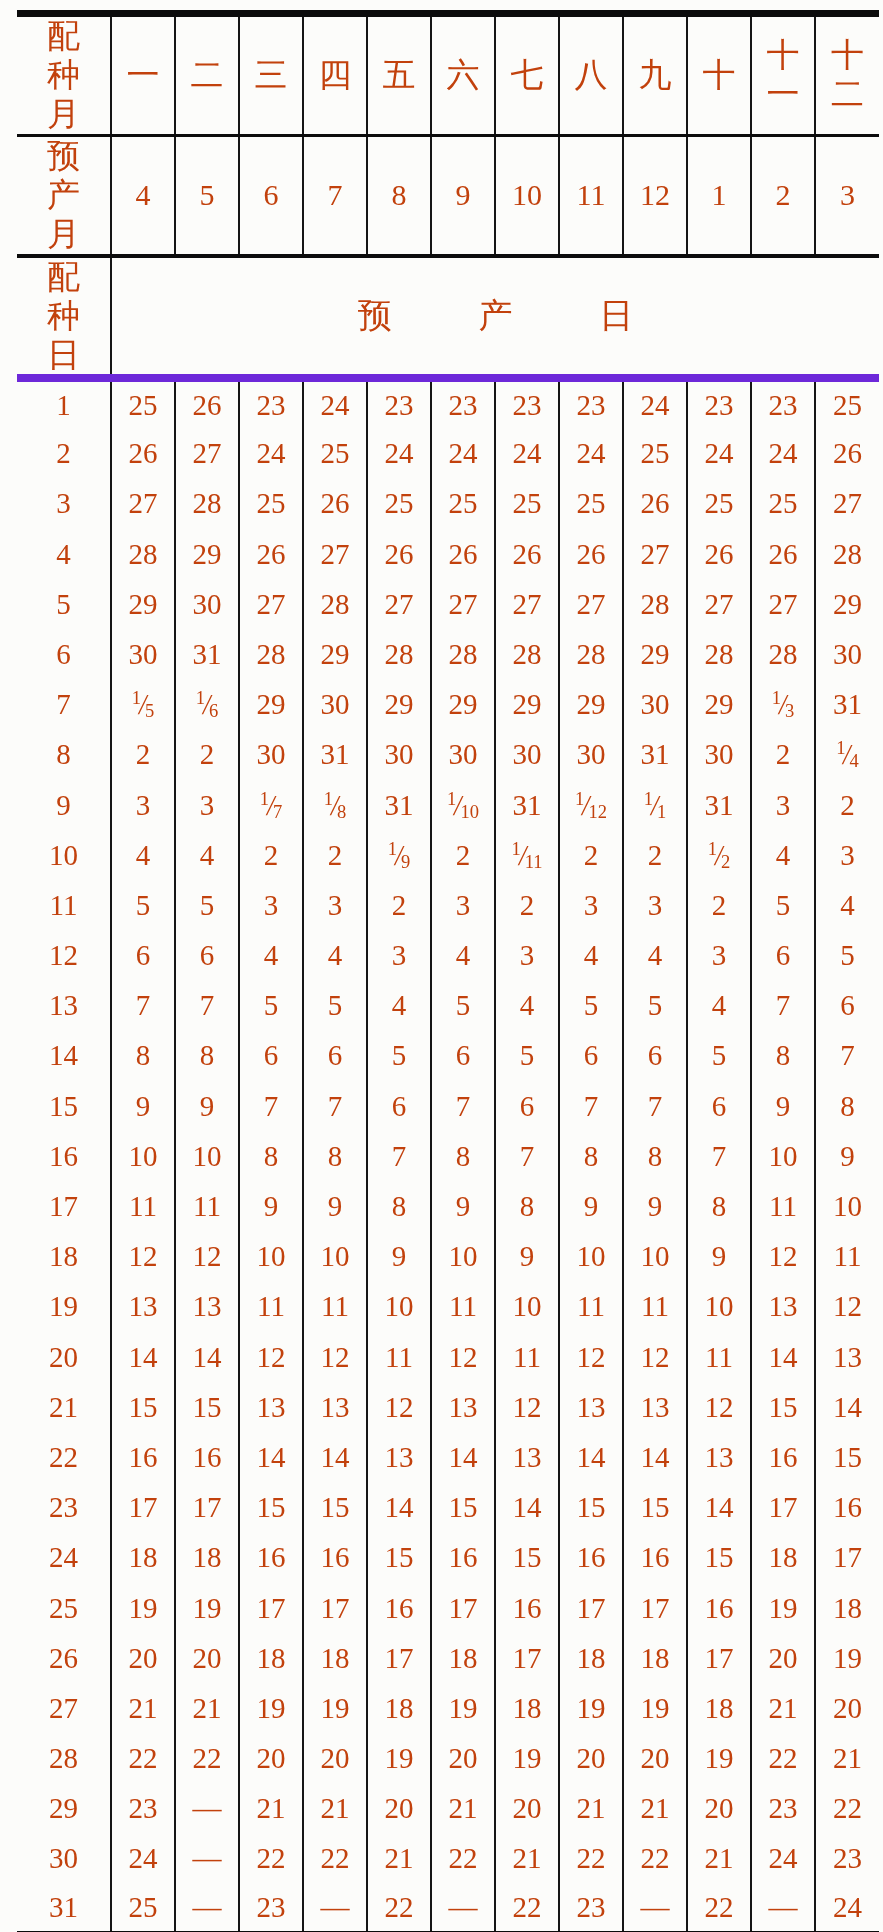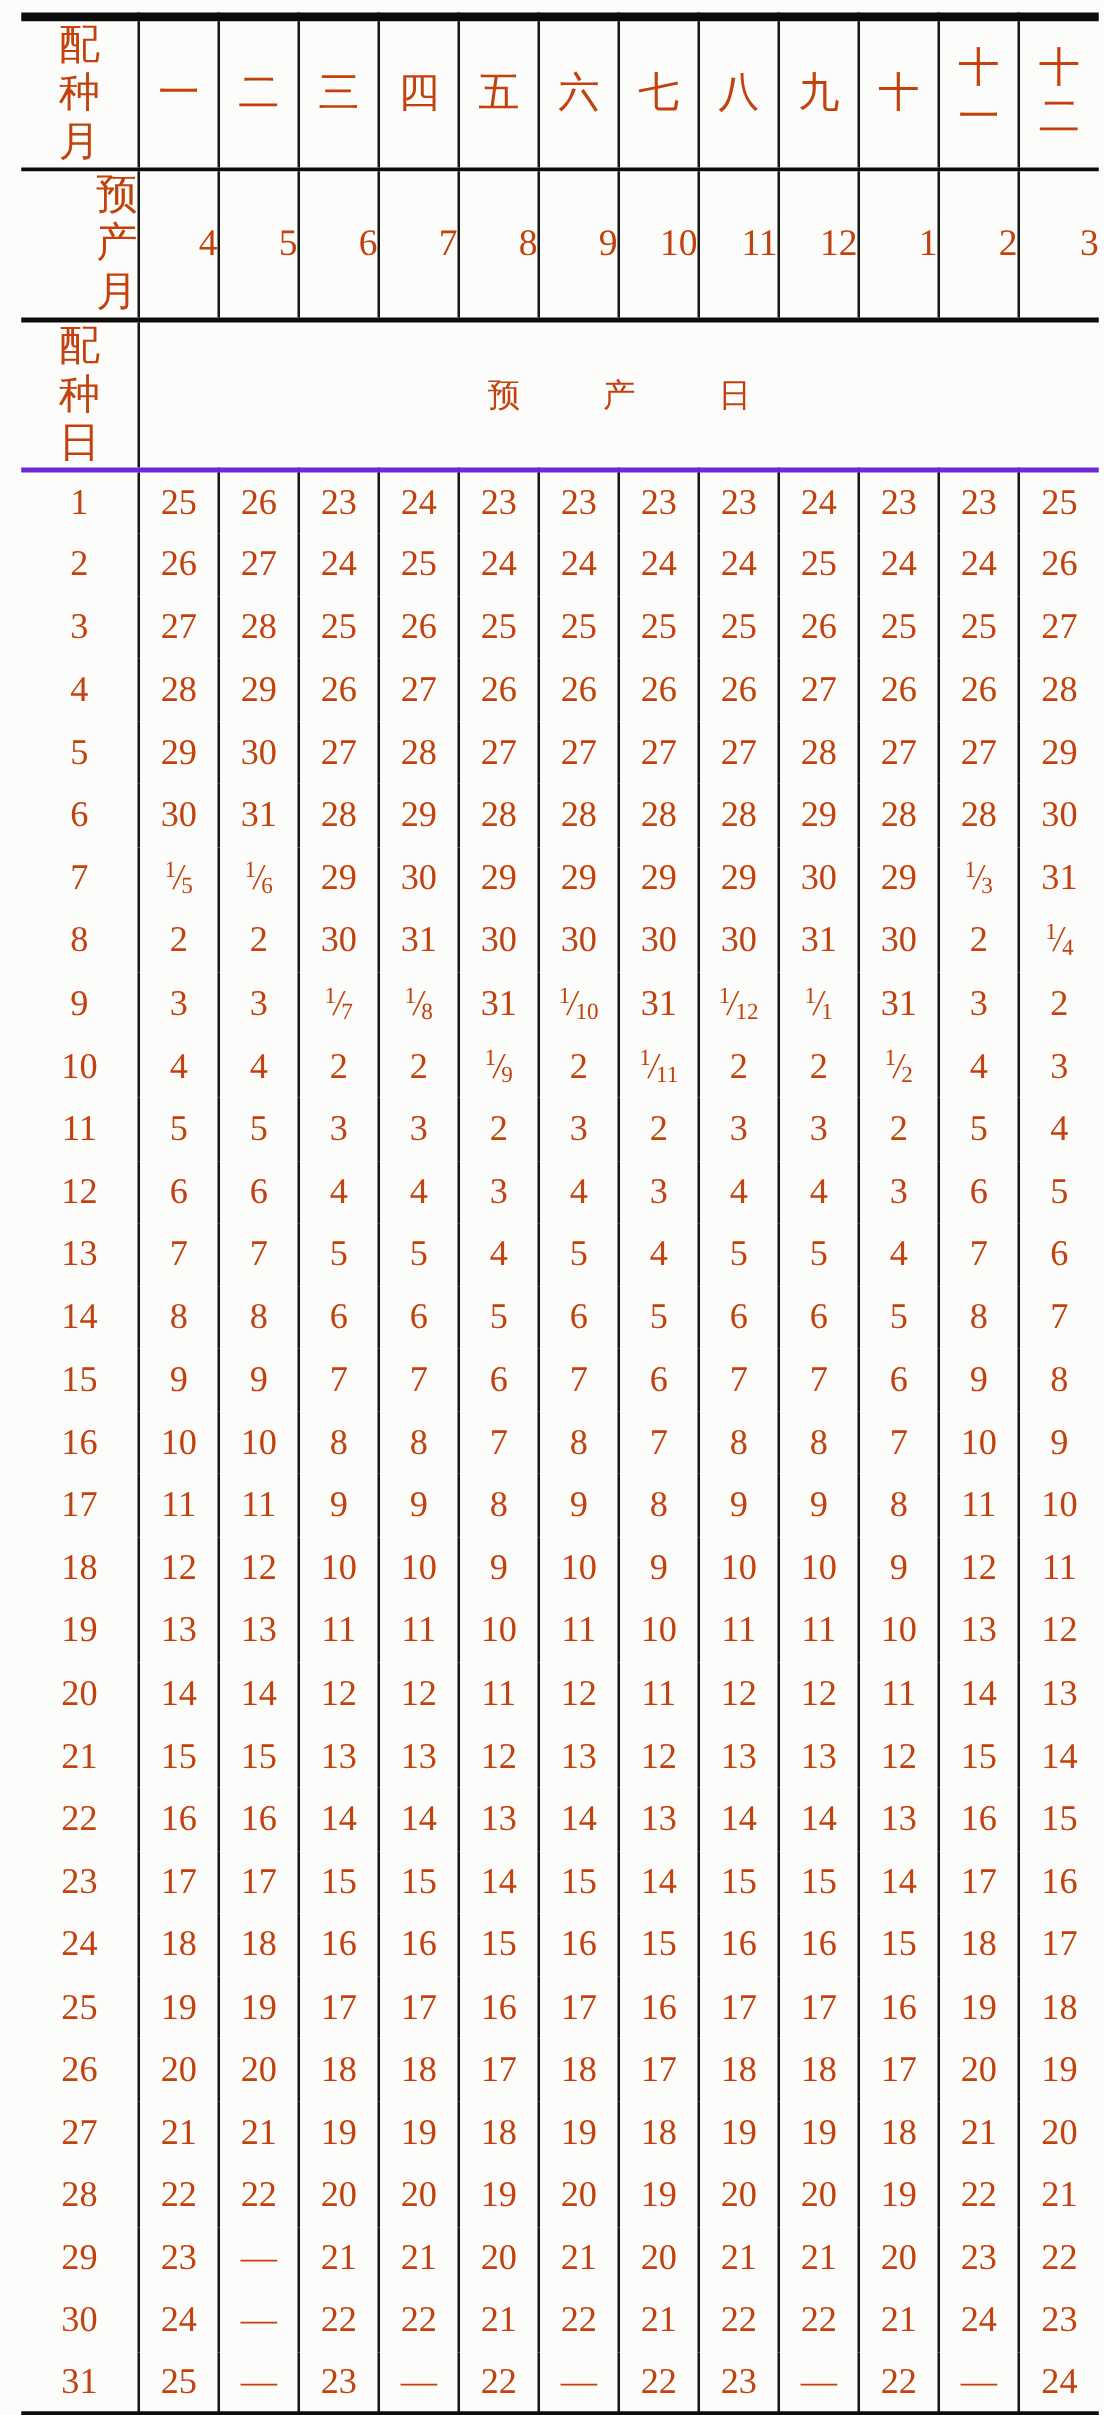--- a/index.html
+++ b/index.html
@@ -32,34 +32,34 @@
     vertical-align: middle;
     font-weight: normal;
     background: transparent;
   }
   
   tr > th + th,
   tr > td + td {
     border-left: 2px solid #151515;
   }
   tr.h1 > th { border-bottom: 3px solid #0c0c0c; height: 112px; }
-  tr.h2 > th { border-bottom: 4px solid #0c0c0c; height: 112px; text-align: right; }
-  tr.h3 > th { border-bottom: 4px solid #6d28d9; height: 110px; }
+  tr.h2 > th { border-bottom: 4px solid #0c0c0c; height: 112px; }
+  tr.h3 > th { border-bottom: 8px solid #6d28d9; height: 110px; }
   tbody tr { height: 50.2px; }
 
   .cjk { font-size: 33px; line-height: 1.18; letter-spacing: 0; }
   .vstack {
     display: inline-block;
     width: 1.06em;
     word-break: break-all;
     white-space: normal;
   }
   tr.h2 > th.num { font-size: 30px; }
   .spread {
-    font-size: 26px;
+    font-size: 34px;
     letter-spacing: 2.55em;
     padding-left: 2.55em;
     white-space: nowrap;
   }
   tbody td { font-size: 29px; }
   td.day { font-size: 29px; }
 
   .frac { white-space: nowrap; }
   .frac sup {
     font-size: 0.64em;

